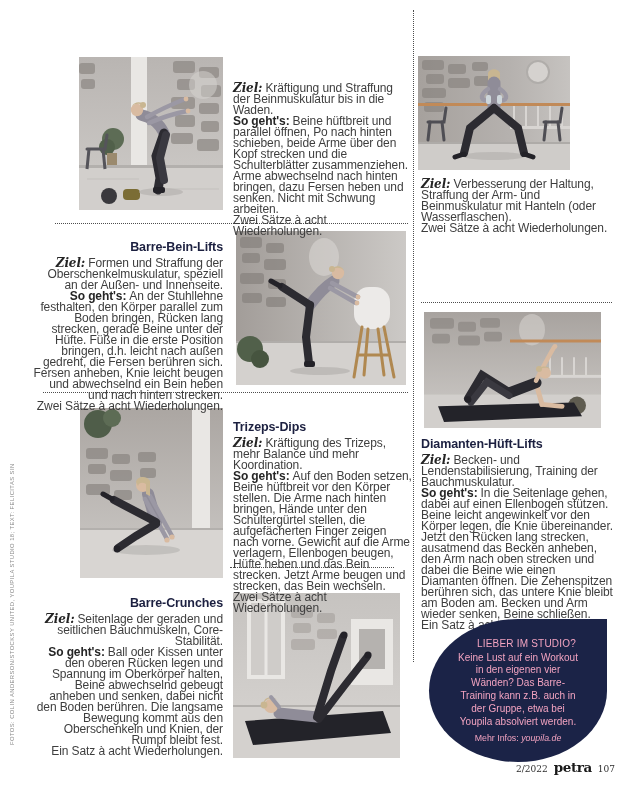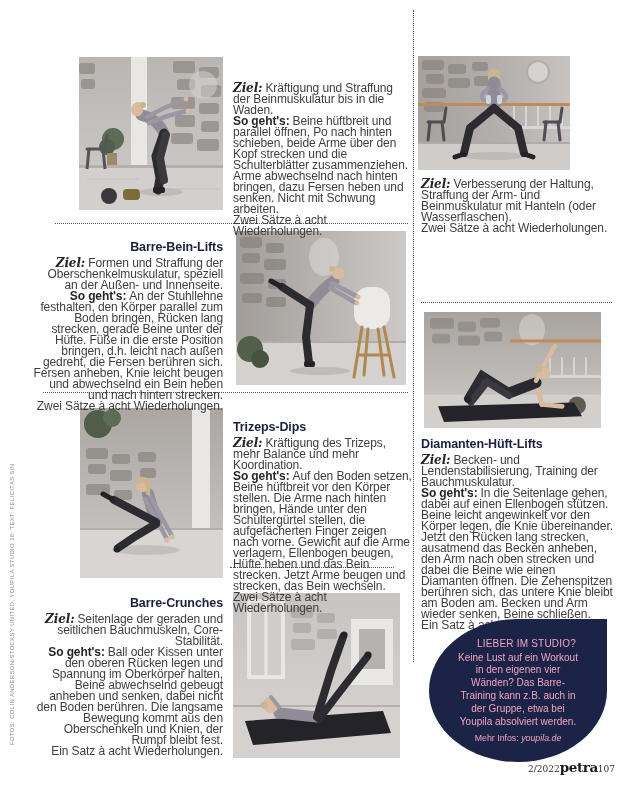--- a/index.html
+++ b/index.html
@@ -43,21 +43,21 @@
           display:flex;flex-direction:column;align-items:center;justify-content:center;text-align:center;}
   .s-title{font-weight:normal;font-size:10px;letter-spacing:.2px;margin-bottom:3px;padding-left:17px;}
   .s-body{font-size:10px;line-height:1.28;width:128px;}
   .s-info{font-size:8.8px;margin-top:5px;}
   .s-info .it{font-style:italic;}
 
   
   .credits{position:absolute;left:9px;top:745px;transform:rotate(-90deg);transform-origin:0 0;
            font-size:5.8px;letter-spacing:.45px;color:#8a8a8a;white-space:nowrap;}
   .footer{position:absolute;top:759px;right:18px;font-family:"DejaVu Serif",serif;color:#2e2e2e;
-          font-size:9px;display:flex;align-items:baseline;}
+          font-size:9px;display:flex;align-items:baseline;gap:6px;}
   .footer .logo{font-weight:bold;font-size:13.5px;letter-spacing:-0.4px;color:#1a1a1a;}
 </style>
 </head>
 <body>
 
 <div class="page">
 
   <div class="vline"></div>
   <div class="hline h1"></div>
   <div class="hline h2"></div>

